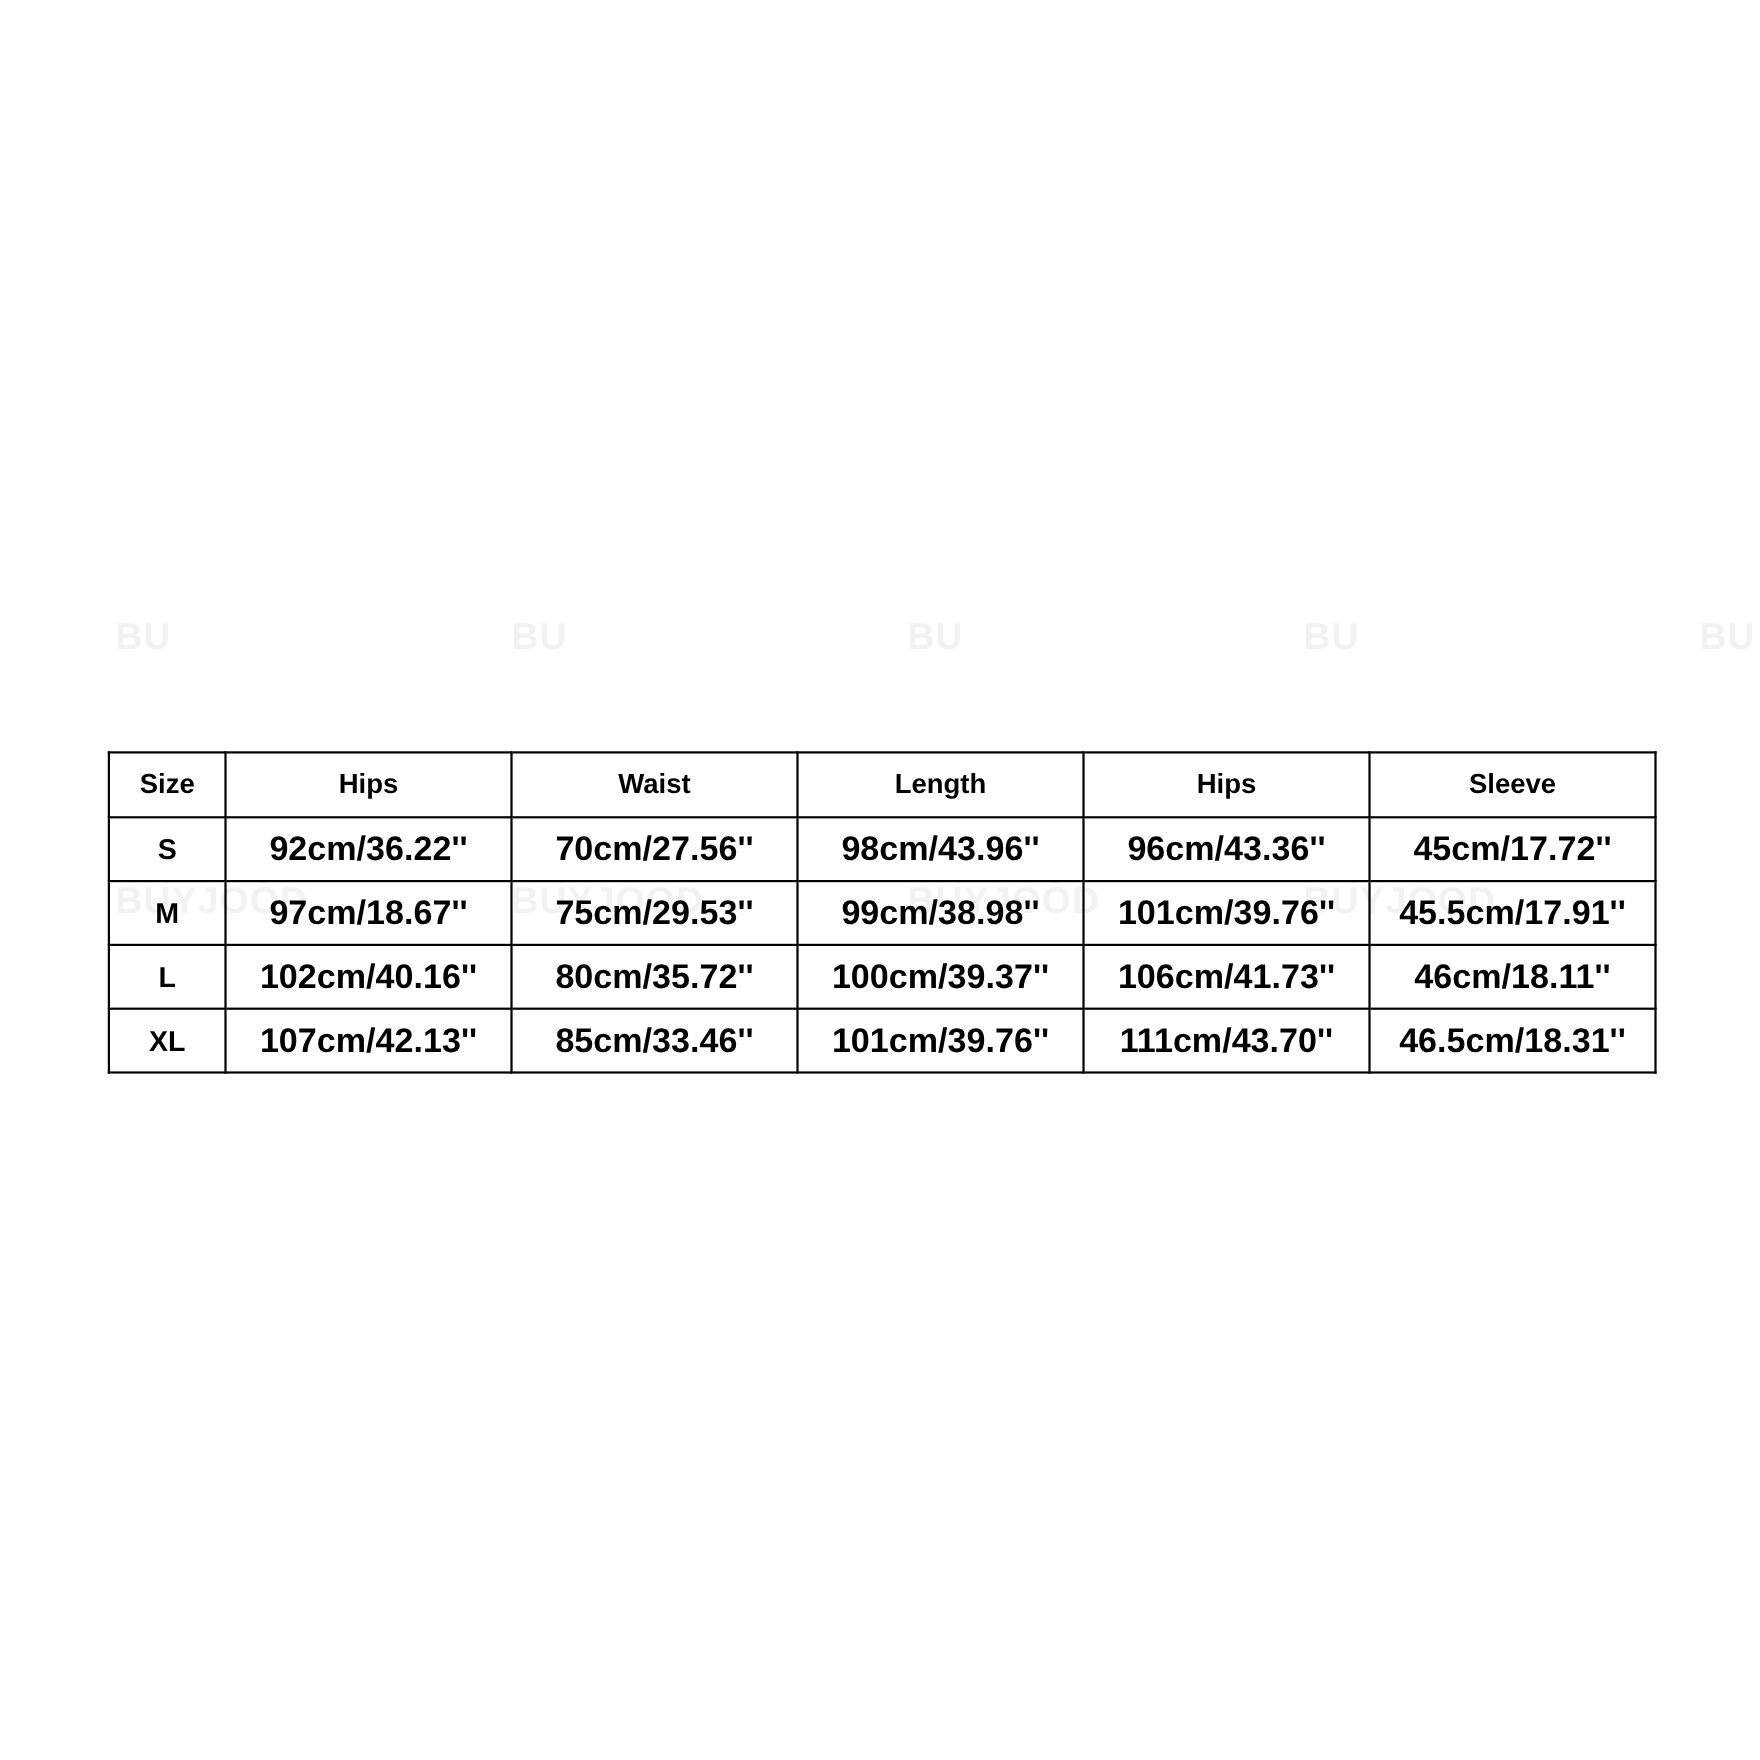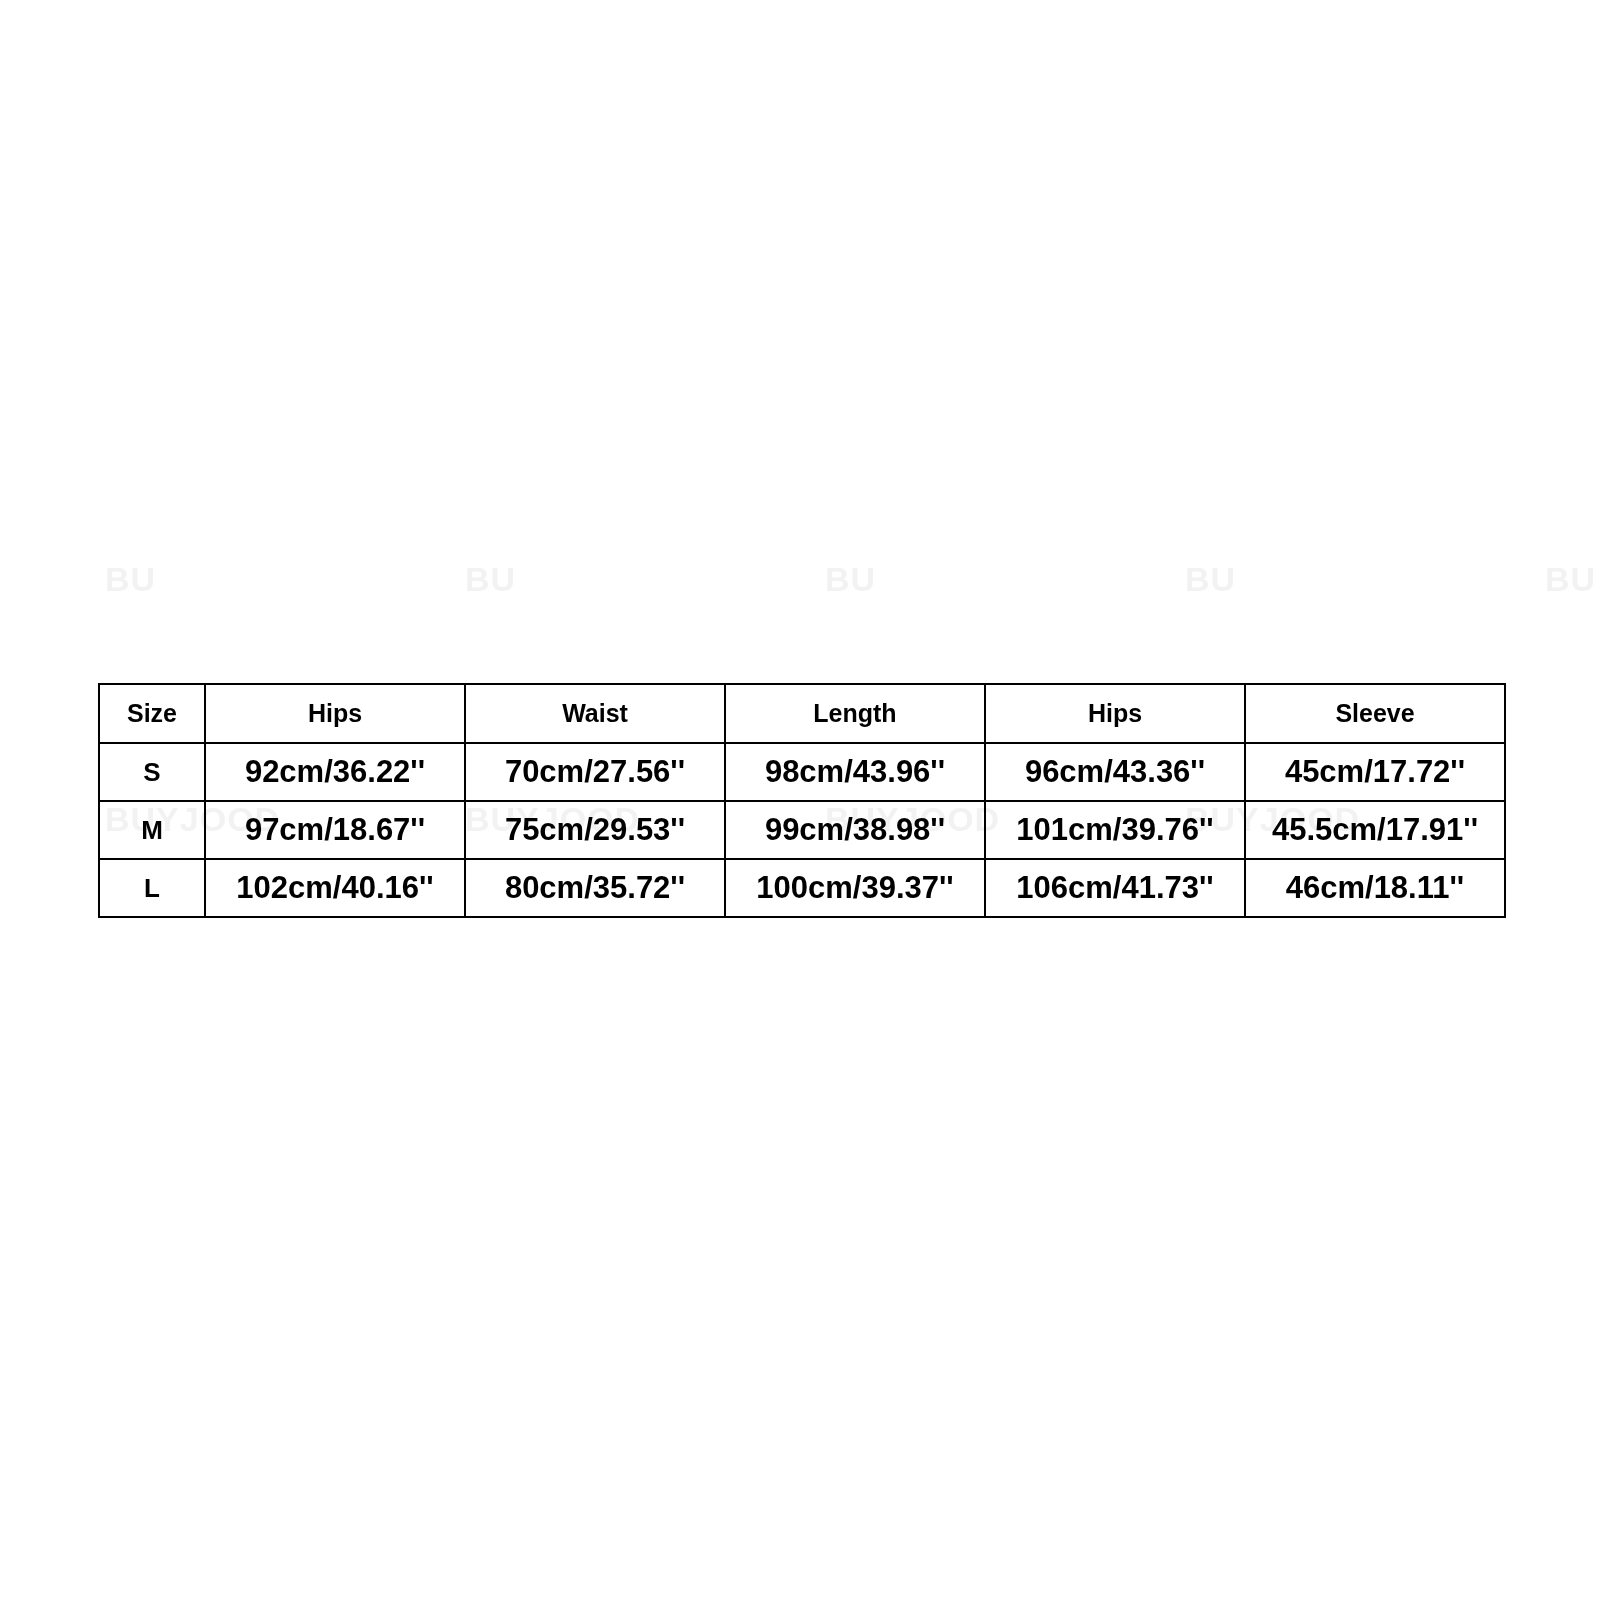--- a/index.html
+++ b/index.html
@@ -141,17 +141,25 @@
           <td class="val-cell">45.5cm/17.91''</td>
         </tr>
         <tr>
           <td class="size-cell">L</td>
           <td class="val-cell">102cm/40.16''</td>
           <td class="val-cell">80cm/35.72''</td>
           <td class="val-cell">100cm/39.37''</td>
           <td class="val-cell">106cm/41.73''</td>
           <td class="val-cell">46cm/18.11''</td>
         </tr>
+        <tr>
+          <td class="size-cell">XL</td>
+          <td class="val-cell">107cm/42.13''</td>
+          <td class="val-cell">85cm/33.46''</td>
+          <td class="val-cell">101cm/39.76''</td>
+          <td class="val-cell">111cm/43.70''</td>
+          <td class="val-cell">46.5cm/18.31''</td>
+        </tr>
       </tbody>
     </table>
   </div>
 
 </div>
 
 </body></html>

